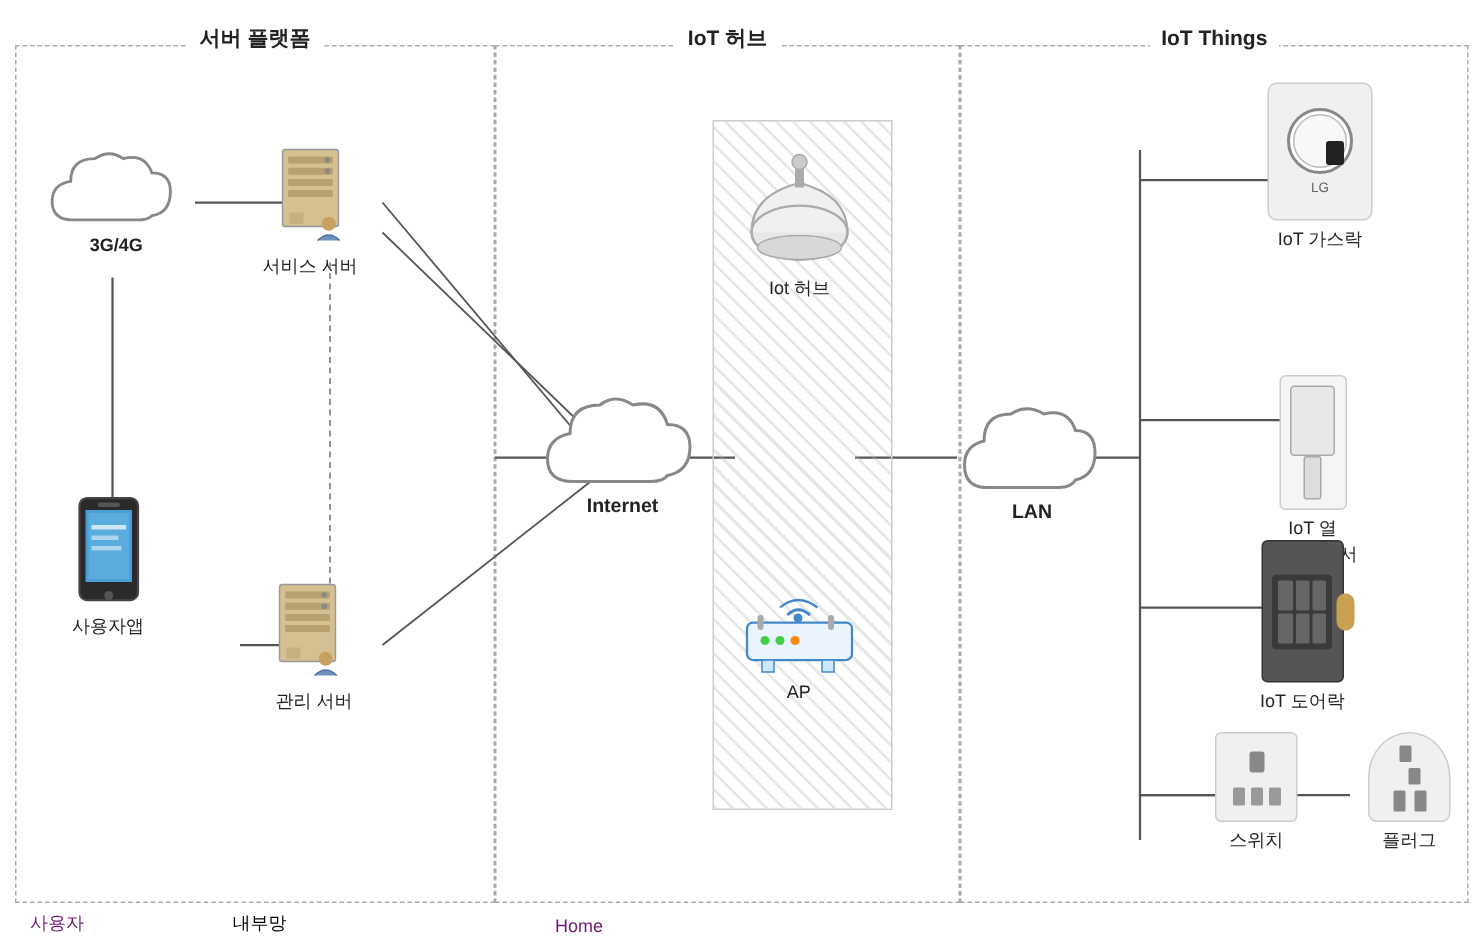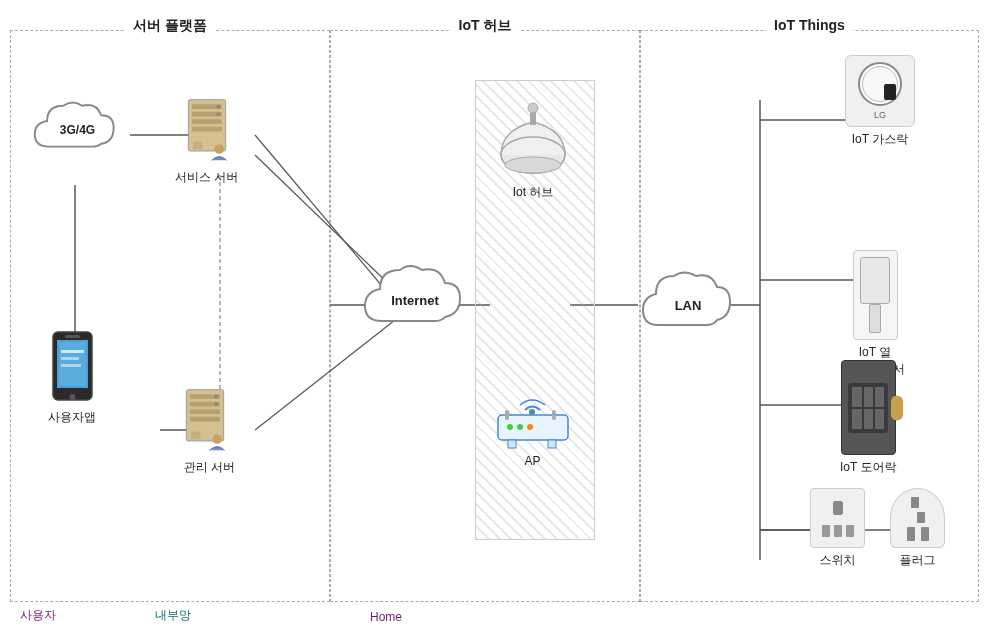--- a/index.html
+++ b/index.html
@@ -58,28 +58,28 @@
 
     
     .bottom-label {
       position: absolute;
       bottom: 8px;
       font-size: 12px;
       color: #701a75;
     }
 
     .label-user { left: 20px; }
-    .label-internal { left: 155px; color: #0f766e; }
+    .label-internal { left: 155px; color: #000000; }
     .label-home { left: 370px; }
 
     
     .cloud {
       position: absolute;
       display: flex;
-      align-items: center;
+      align-items: flex-end;
       justify-content: center;
     }
 
     .cloud svg {
       width: 100%;
       height: 100%;
     }
 
     .cloud-label {
       position: absolute;
@@ -287,21 +287,21 @@
       <rect x="15" y="25" width="4" height="10" rx="2" fill="#aaa"></rect>
       <rect x="62" y="25" width="4" height="10" rx="2" fill="#aaa"></rect>
 
       <rect x="18" y="55" width="8" height="8" fill="#cce8ff" stroke="#4488cc" stroke-width="1"></rect>
       <rect x="58" y="55" width="8" height="8" fill="#cce8ff" stroke="#4488cc" stroke-width="1"></rect>
     </svg>
     <span class="device-label">AP</span>
   </div>
 
   <div class="device" style="left:845px; top:55px;">
-    <div style="width:70px; height:72px; background:#f0f0f0; border:1px solid #ccc; border-radius:6px; display:flex; flex-direction:column; align-items:center; justify-content:center; padding:4px;">
+    <div style="width:70px; height:92px; background:#f0f0f0; border:1px solid #ccc; border-radius:6px; display:flex; flex-direction:column; align-items:center; justify-content:center; padding:4px;">
 
       <div style="width:44px; height:44px; border-radius:50%; border:2px solid #888; background:#fff; display:flex; align-items:center; justify-content:center; position:relative;">
         <div style="width:36px; height:36px; border-radius:50%; border:1px solid #bbb; background:#f8f8f8;">
           
         </div>
         <div style="position:absolute; bottom:4px; right:4px; width:12px; height:16px; background:#222; border-radius:2px;"></div>
       </div>
       <div style="margin-top:4px; font-size:9px; color:#666; text-align:center;">LG</div>
     </div>
     <span class="device-label">IoT 가스락</span>
@@ -338,21 +338,21 @@
       <div style="width:10px; height:14px; background:#888; border-radius:2px; margin: 2px auto;"></div>
       <div style="display:flex; gap:4px;">
         <div style="width:8px; height:12px; background:#999; border-radius:1px;"></div>
         <div style="width:8px; height:12px; background:#999; border-radius:1px;"></div>
         <div style="width:8px; height:12px; background:#999; border-radius:1px;"></div>
       </div>
     </div>
     <span class="device-label">스위치</span>
   </div>
 
-  <div class="device" style="left:890px; top:488px;font-family:Liberation Serif, serif;">
+  <div class="device" style="left:912px; top:488px;font-family:Liberation Serif, serif;">
     <div style="width:55px; height:60px; background:#f0f0f0; border:1px solid #ccc; border-radius:50% 50% 10% 10%; display:flex; flex-direction:column; align-items:center; justify-content:center; padding:6px 4px;">
       <div style="width:8px; height:14px; background:#888; border-radius:1px; margin: 2px 6px 2px 0; display:inline-block;"></div>
       <div style="width:8px; height:14px; background:#888; border-radius:1px; margin: 2px 0 2px 0; display:inline-block; margin-left:6px;"></div>
       <div style="display:flex; gap:6px; margin-top:2px;">
         <div style="width:8px; height:14px; background:#888; border-radius:1px;"></div>
         <div style="width:8px; height:14px; background:#888; border-radius:1px;"></div>
       </div>
     </div>
     <span class="device-label">플러그</span>
   </div>

